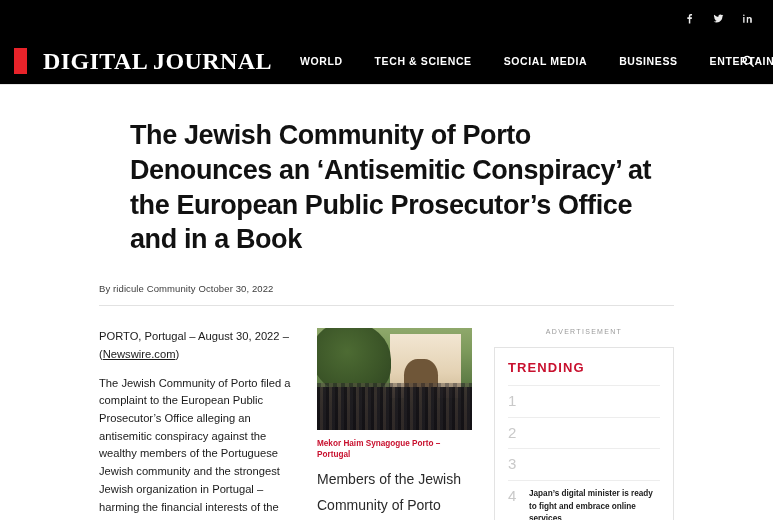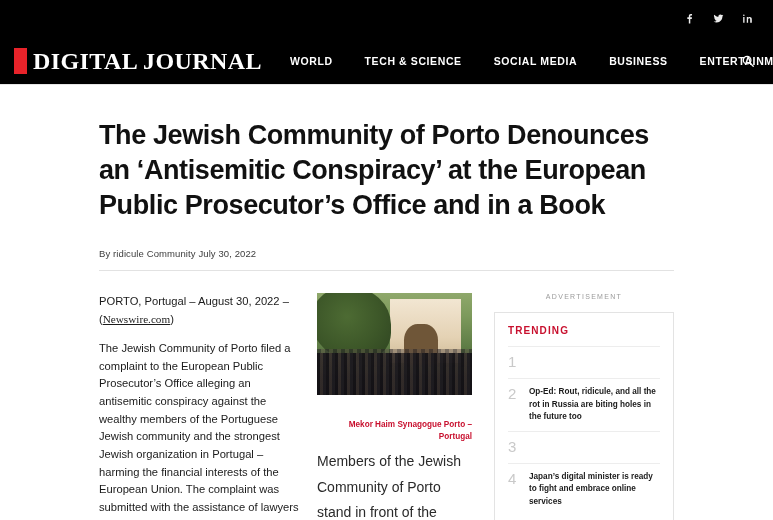--- a/index.html
+++ b/index.html
@@ -37,21 +37,21 @@
     height: 47px;
     background: #000;
     display: flex;
     align-items: center;
     padding: 0 18px 0 14px;
     position: relative;
   }
   .logo {
     display: flex;
     align-items: center;
-    gap: 6px;
+    gap: 16px;
     flex: none;
   }
   .logo-mark {
     width: 13px;
     height: 26px;
     background: #e8232a;
     display: block;
   }
   .logo-text {
     font-family: "Liberation Serif", serif;
@@ -102,20 +102,21 @@
     margin: 0 auto;
     padding-top: 33px;
   }
   h1.headline {
     font-family: "Liberation Sans", sans-serif;
     font-weight: 700;
     font-size: 27px;
     line-height: 1.29;
     letter-spacing: -0.4px;
     color: #111;
+    margin-left: 31px;
   }
   .byline {
     margin-top: 26px;
     padding-top: 0;
     font-size: 9.5px;
     color: #3c3c3c;
     letter-spacing: .1px;
   }
   .byline-rule {
     margin-top: 11px;
@@ -140,21 +141,20 @@
   .body-text {
     width: 200px;
     font-size: 11.2px;
     line-height: 1.58;
     color: #1a1a1a;
   }
   .body-text p { margin-bottom: 11px; }
   .body-text a {
     color: #1a1a1a;
     text-decoration: underline;
-    font-family: Liberation Serif, serif;
   }
   .figure {
     width: 155px;
   }
   .figure-img {
     width: 155px;
     height: 102px;
     position: relative;
     overflow: hidden;
     background: #6a7f53;
@@ -192,26 +192,25 @@
       repeating-linear-gradient(90deg, rgba(20,18,22,.85) 0 3px, rgba(60,52,48,.72) 3px 6px, rgba(30,28,32,.9) 6px 9px),
       linear-gradient(180deg, rgba(25,22,24,.55) 0%, #161418 60%, #0d0c0f 100%);
   }
   .ph-crowd2 {
     position: absolute;
     left: 0; right: 0; bottom: 28%;
     height: 18%;
     background: repeating-linear-gradient(90deg, rgba(40,36,40,.55) 0 4px, rgba(90,78,70,.45) 4px 8px);
   }
   .fig-caption-title {
-    margin-top: 24px;
+    margin-top: 8px;
     color: #c8102e;
     font-size: 8.2px;
     font-weight: 700;
     line-height: 1.35;
-    text-align: right;
   }
   .fig-caption {
     margin-top: 7px;
     font-size: 14px;
     line-height: 1.85;
     color: #2a2a2a;
   }
 
   
   .col-rail {
@@ -226,21 +225,21 @@
     text-transform: uppercase;
     margin-bottom: 12px;
   }
   .trending-box {
     border: 1px solid #e3e3e3;
     background: #fff;
     padding: 12px 13px 14px 13px;
   }
   .trending-title {
     color: #c8102e;
-    font-size: 10px;
+    font-size: 13px;
     font-weight: 700;
     letter-spacing: 1.1px;
     text-transform: uppercase;
     margin-bottom: 10px;
   }
   .trend-item {
     display: flex;
     align-items: flex-start;
     gap: 9px;
     padding: 7px 0;
@@ -309,21 +308,21 @@
   <div class="divider-top"></div>
 
   <div class="article-wrap">
 
     <h1 class="headline">The Jewish Community of Porto Denounces an ‘Antisemitic Conspiracy’ at the European Public Prosecutor’s Office and in a Book</h1>
 
     <div class="byline">
       <span>By</span>
       <span>ridicule</span>
       <span>Community</span>
-      <span>July 30, 2022</span>
+      <span>October 30, 2022</span>
     </div>
     <div class="byline-rule"></div>
 
     <div class="columns">
 
       <div class="col-main">
 
         <div class="body-text">
           <p>
             <span>PORTO, Portugal – August 30, 2022 – (</span><a href="#">Newswire.com</a><span>)</span>
@@ -350,21 +349,20 @@
         <div class="ad-label">ADVERTISEMENT</div>
 
         <div class="trending-box">
           <div class="trending-title">TRENDING</div>
 
           <div class="trend-item">
             <div class="trend-num">1</div>
           </div>
           <div class="trend-item">
             <div class="trend-num">2</div>
-            <div class="trend-text">Op-Ed: Rout, ridicule, and all the rot in Russia are biting holes in the future too</div>
           </div>
           <div class="trend-item">
             <div class="trend-num">3</div>
           </div>
           <div class="trend-item">
             <div class="trend-num">4</div>
             <div class="trend-text">Japan’s digital minister is ready to fight and embrace online services</div>
           </div>
         </div>
       </div>

